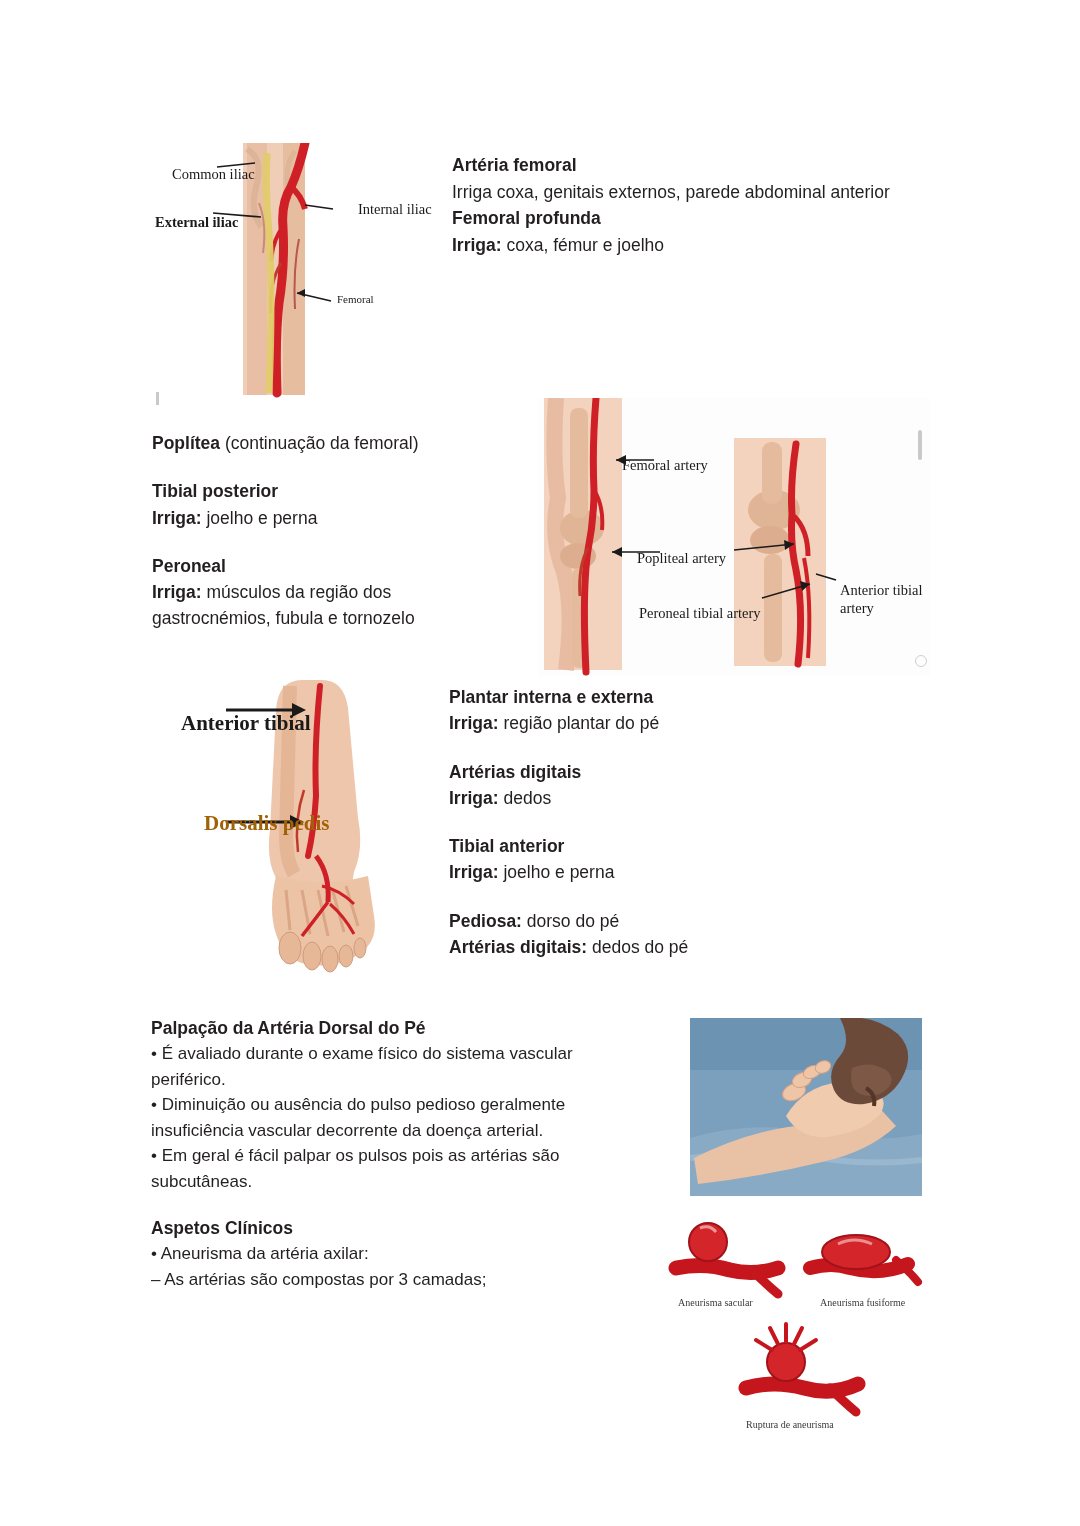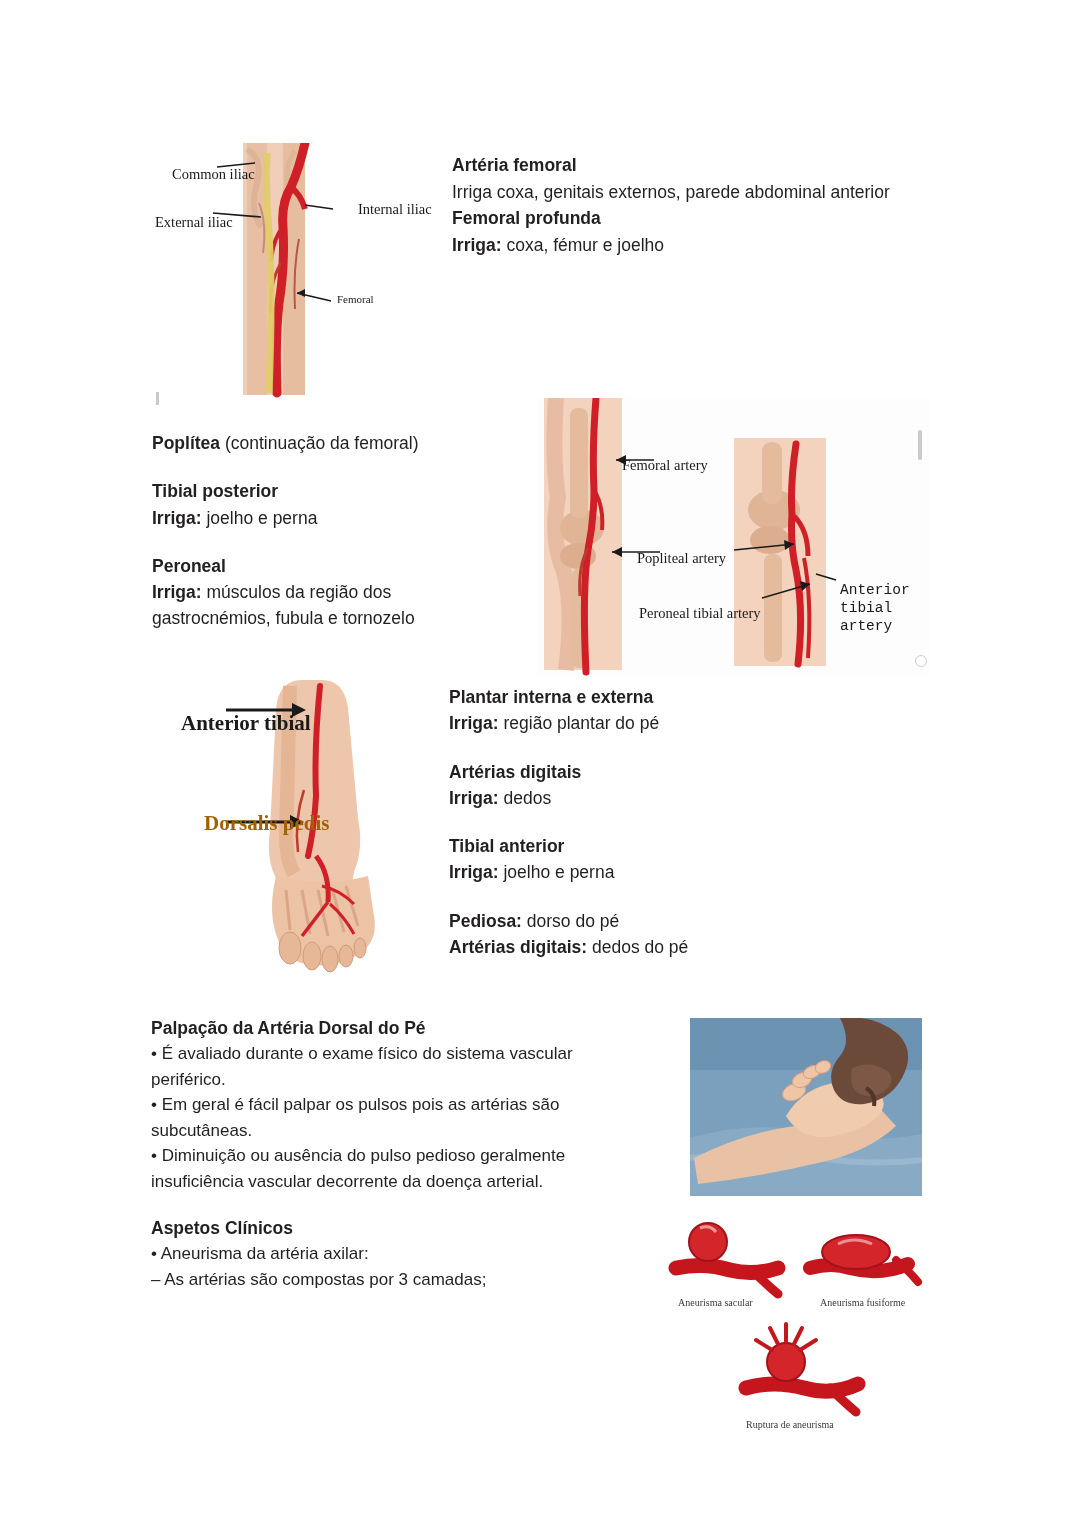--- a/index.html
+++ b/index.html
@@ -100,21 +100,21 @@
 
       <line x1="62" y1="24" x2="100" y2="20" stroke="#1a1a1a" stroke-width="1.6"></line>
       <line x1="58" y1="70" x2="106" y2="74" stroke="#1a1a1a" stroke-width="1.6"></line>
       <line x1="178" y1="66" x2="150" y2="62" stroke="#1a1a1a" stroke-width="1.6"></line>
       <line x1="176" y1="158" x2="142" y2="150" stroke="#1a1a1a" stroke-width="1.6"></line>
       <polygon points="142,150 150,146 150,154" fill="#1a1a1a"></polygon>
     </svg>
   </div>
 
   <div style="position:absolute;left:172px;top:166px;font-family:'Liberation Serif',serif;font-size:14.5px;color:#1a1a1a;">Common iliac</div>
-  <div style="position:absolute;left:155px;top:214px;font-family:'Liberation Serif',serif;font-size:14.5px;color:#1a1a1a;">External iliac</div>
+  <div style="position:absolute;left:155px;top:214px;font-family:'Liberation Serif',serif;font-size:14.5px;color:#1a1a1a;font-weight:bold;">External iliac</div>
   <div style="position:absolute;left:358px;top:201px;font-family:'Liberation Serif',serif;font-size:14.5px;color:#1a1a1a;">Internal iliac</div>
   <div style="position:absolute;left:337px;top:293px;font-family:'Liberation Serif',serif;font-size:11px;color:#1a1a1a;">Femoral</div>
   <div class="speck" style="left:156px;top:392px;width:3px;height:13px;"></div>
 
   <div id="sec1">
     <div class="line bold">Artéria femoral</div>
     <div class="line">Irriga coxa, genitais externos, parede abdominal anterior</div>
     <div class="line bold">Femoral profunda</div>
     <div class="line">
       <span class="bold">Irriga:</span><span> coxa, fémur e joelho</span>
@@ -171,21 +171,21 @@
       <line x1="196" y1="152" x2="256" y2="146" stroke="#1a1a1a" stroke-width="1.6"></line>
       <polygon points="256,146 246,142 247,152" fill="#1a1a1a"></polygon>
       <line x1="224" y1="200" x2="272" y2="186" stroke="#1a1a1a" stroke-width="1.6"></line>
       <polygon points="272,186 262,183 264,193" fill="#1a1a1a"></polygon>
       <line x1="298" y1="182" x2="278" y2="176" stroke="#1a1a1a" stroke-width="1.6"></line>
     </svg>
   </div>
   <div style="position:absolute;left:622px;top:457px;font-family:'Liberation Serif',serif;font-size:14.5px;color:#1a1a1a;">Femoral artery</div>
   <div style="position:absolute;left:637px;top:550px;font-family:Liberation Serif, serif;font-size:14.5px;color:#1a1a1a;">Popliteal artery</div>
   <div style="position:absolute;left:639px;top:605px;font-family:'Liberation Serif',serif;font-size:14.5px;color:#1a1a1a;">Peroneal tibial artery</div>
-  <div style="position:absolute;left:840px;top:581px;width:92px;font-family:Liberation Mono, monospace;font-size:14.5px;line-height:1.25;color:#1a1a1a;">Anterior tibial artery</div>
+  <div style="position:absolute;left:840px;top:581px;width:92px;font-family:Liberation Serif, serif;font-size:14.5px;line-height:1.25;color:#1a1a1a;">Anterior tibial artery</div>
   <div class="speck" style="left:918px;top:430px;width:4px;height:30px;border-radius:2px;"></div>
   <div class="speck" style="left:915px;top:655px;width:10px;height:10px;border-radius:50%;background:transparent;border:1px solid #cfcfcf;"></div>
 
   <div id="img-foot">
     <svg viewBox="0 0 260 300" width="260" height="300" aria-hidden="true">
       <rect x="0" y="0" width="260" height="300" fill="#ffffff"></rect>
 
       <path d="M132 0 q-24 0 -26 30 l-6 120 q-4 30 6 48 l0 20 q40 10 74 -2 l4 -24 q10 -24 4 -54 l-10 -110 q-4 -28 -26 -28 z" fill="#eec6ab"></path>
 
       <path d="M120 6 l-4 150 q0 24 8 38" fill="none" stroke="#e2b492" stroke-width="14" opacity=".9"></path>
@@ -238,22 +238,22 @@
     </div>
     <div class="para">
       <div><span class="bold">Pediosa:</span><span> dorso do pé</span></div>
       <div><span class="bold">Artérias digitais:</span><span> dedos do pé</span></div>
     </div>
   </div>
 
   <div id="sec4">
     <div class="head">Palpação da Artéria Dorsal do Pé</div>
     <div class="bullet">• É avaliado durante o exame físico do sistema vascular periférico.</div>
+    <div class="bullet">• Diminuição ou ausência do pulso pedioso geralmente insuficiência vascular decorrente da doença arterial.</div>
     <div class="bullet">• Em geral é fácil palpar os pulsos pois as artérias são subcutâneas.</div>
-    <div class="bullet">• Diminuição ou ausência do pulso pedioso geralmente insuficiência vascular decorrente da doença arterial.</div>
     <div class="gap"></div>
     <div class="head">Aspetos Clínicos</div>
     <div class="bullet">• Aneurisma da artéria axilar:</div>
     <div class="bullet">– As artérias são compostas por 3 camadas;</div>
   </div>
 
   <div id="img-palp">
     <svg viewBox="0 0 232 178" width="232" height="178" aria-hidden="true">
       <rect width="232" height="178" fill="#7ba0bd"></rect>
       <path d="M0 0 h232 v52 h-232 z" fill="#6d93b3"></path>

